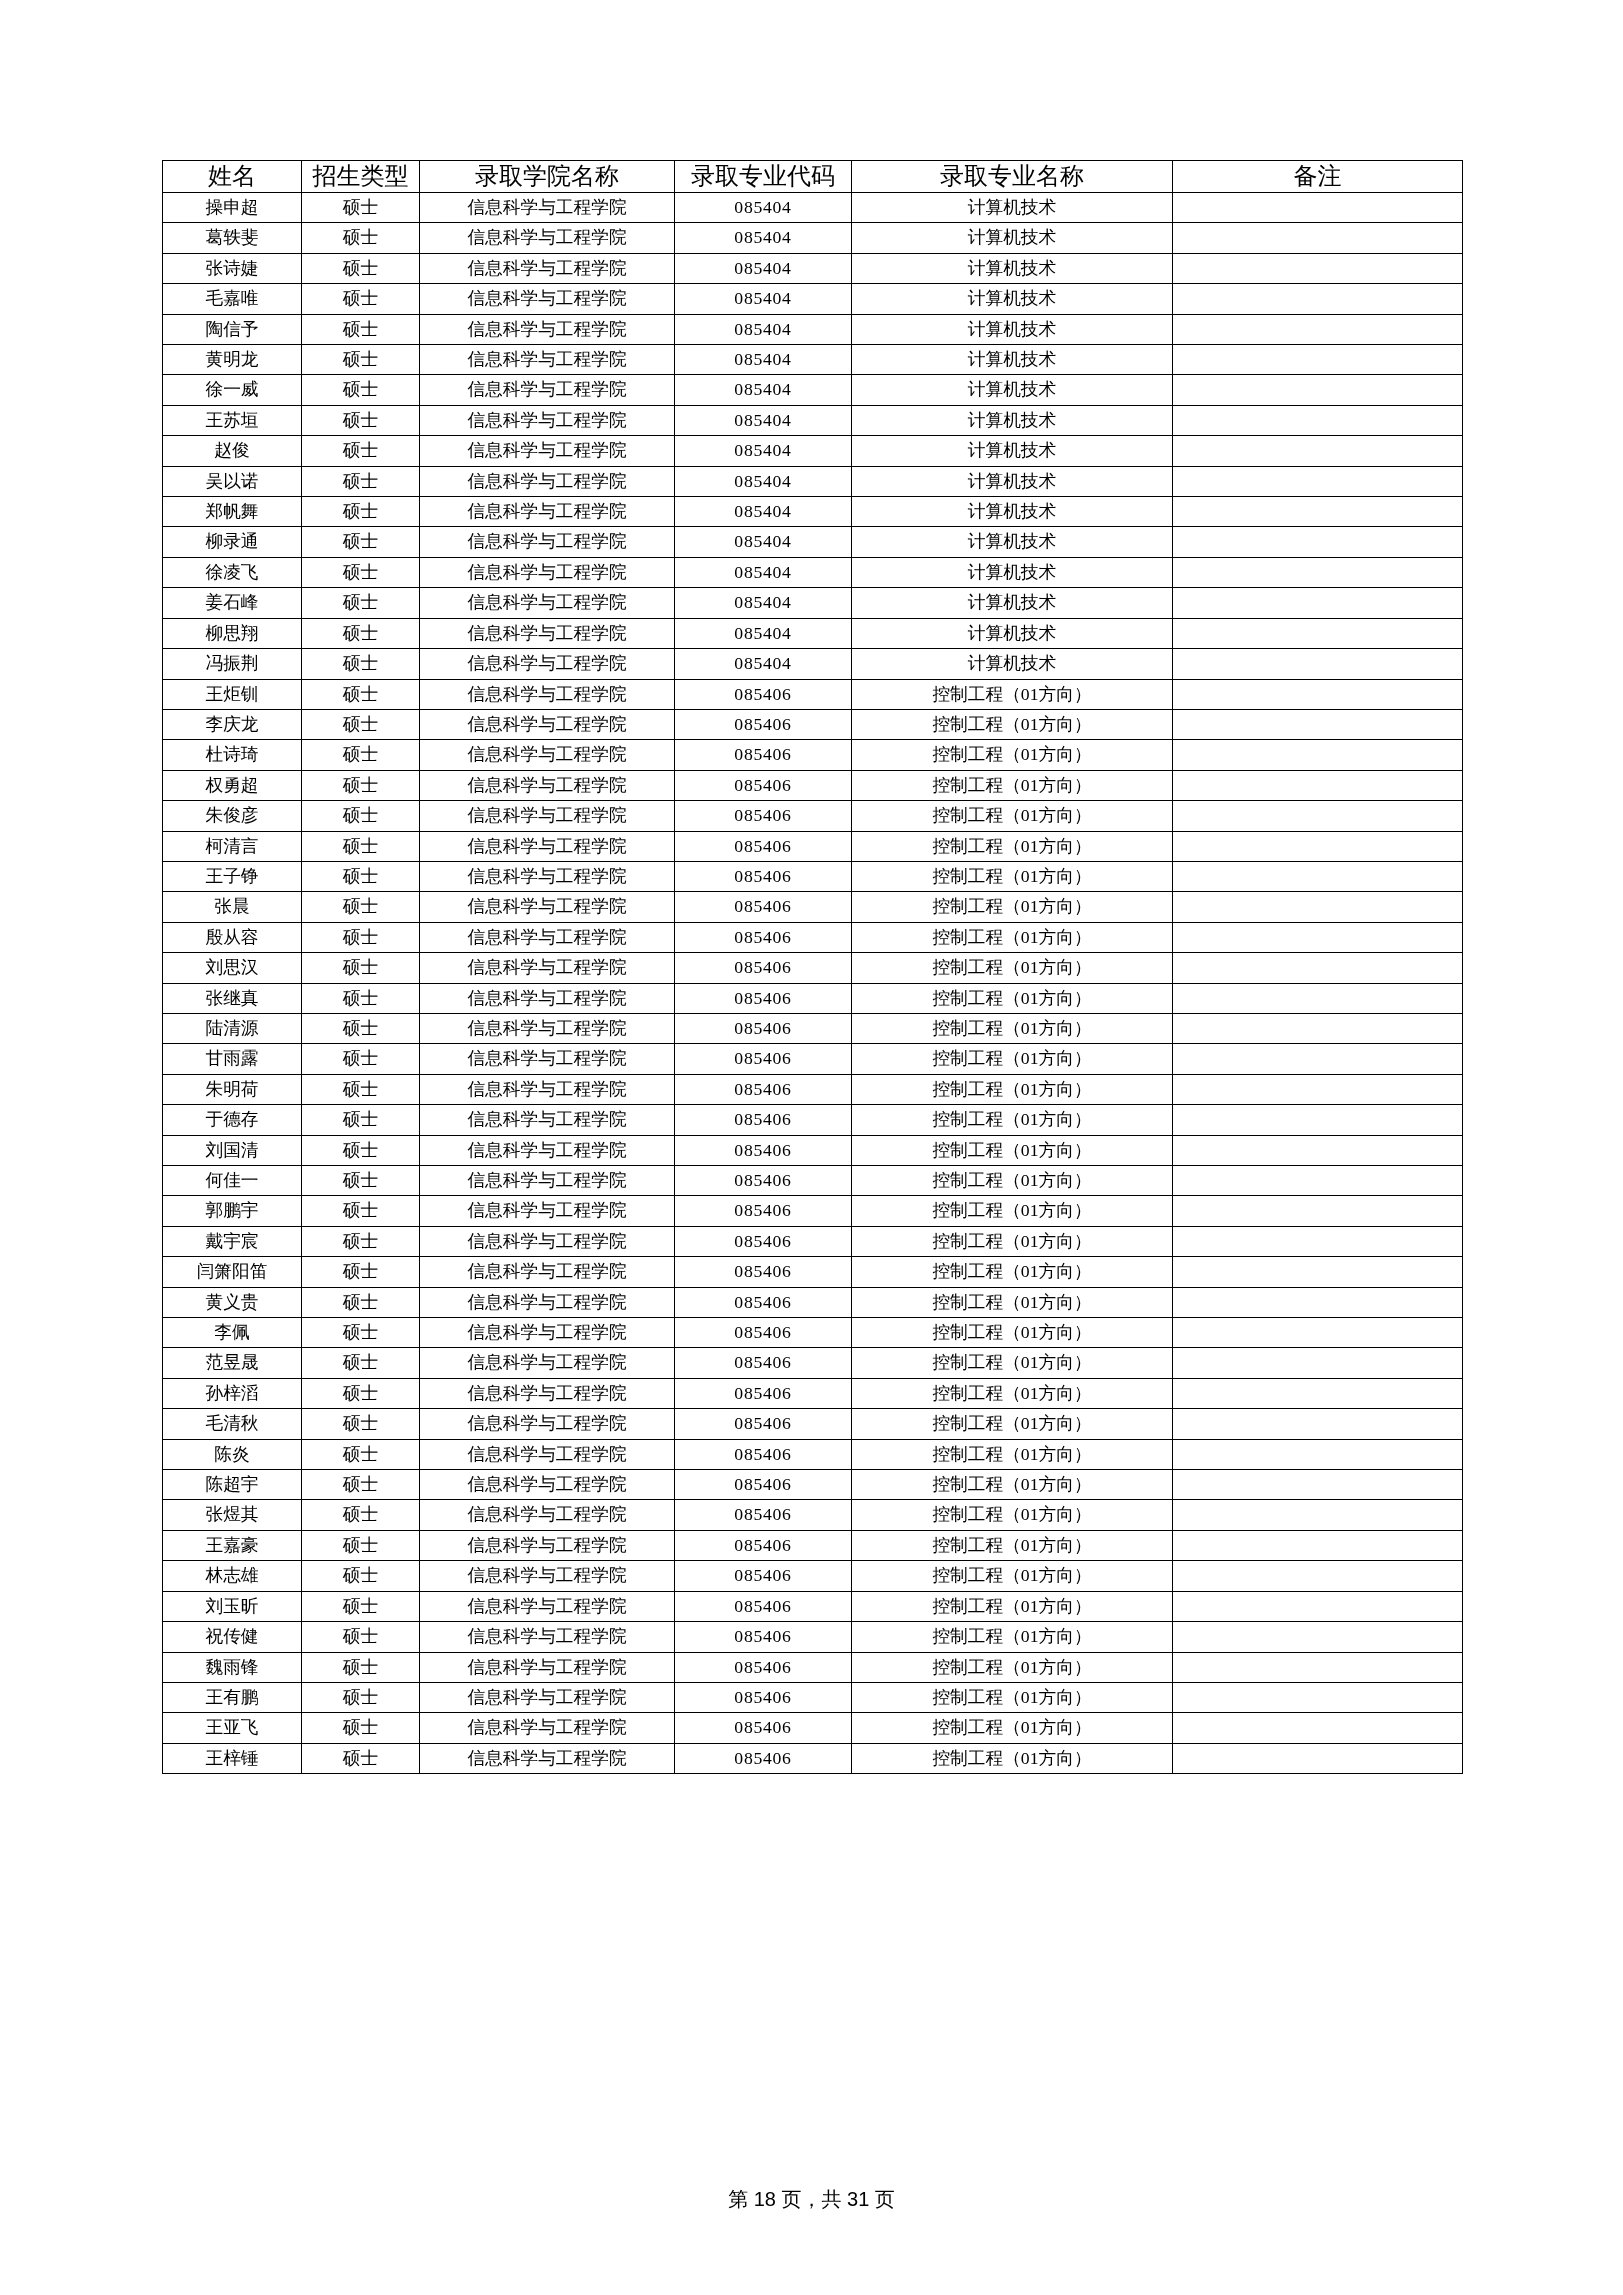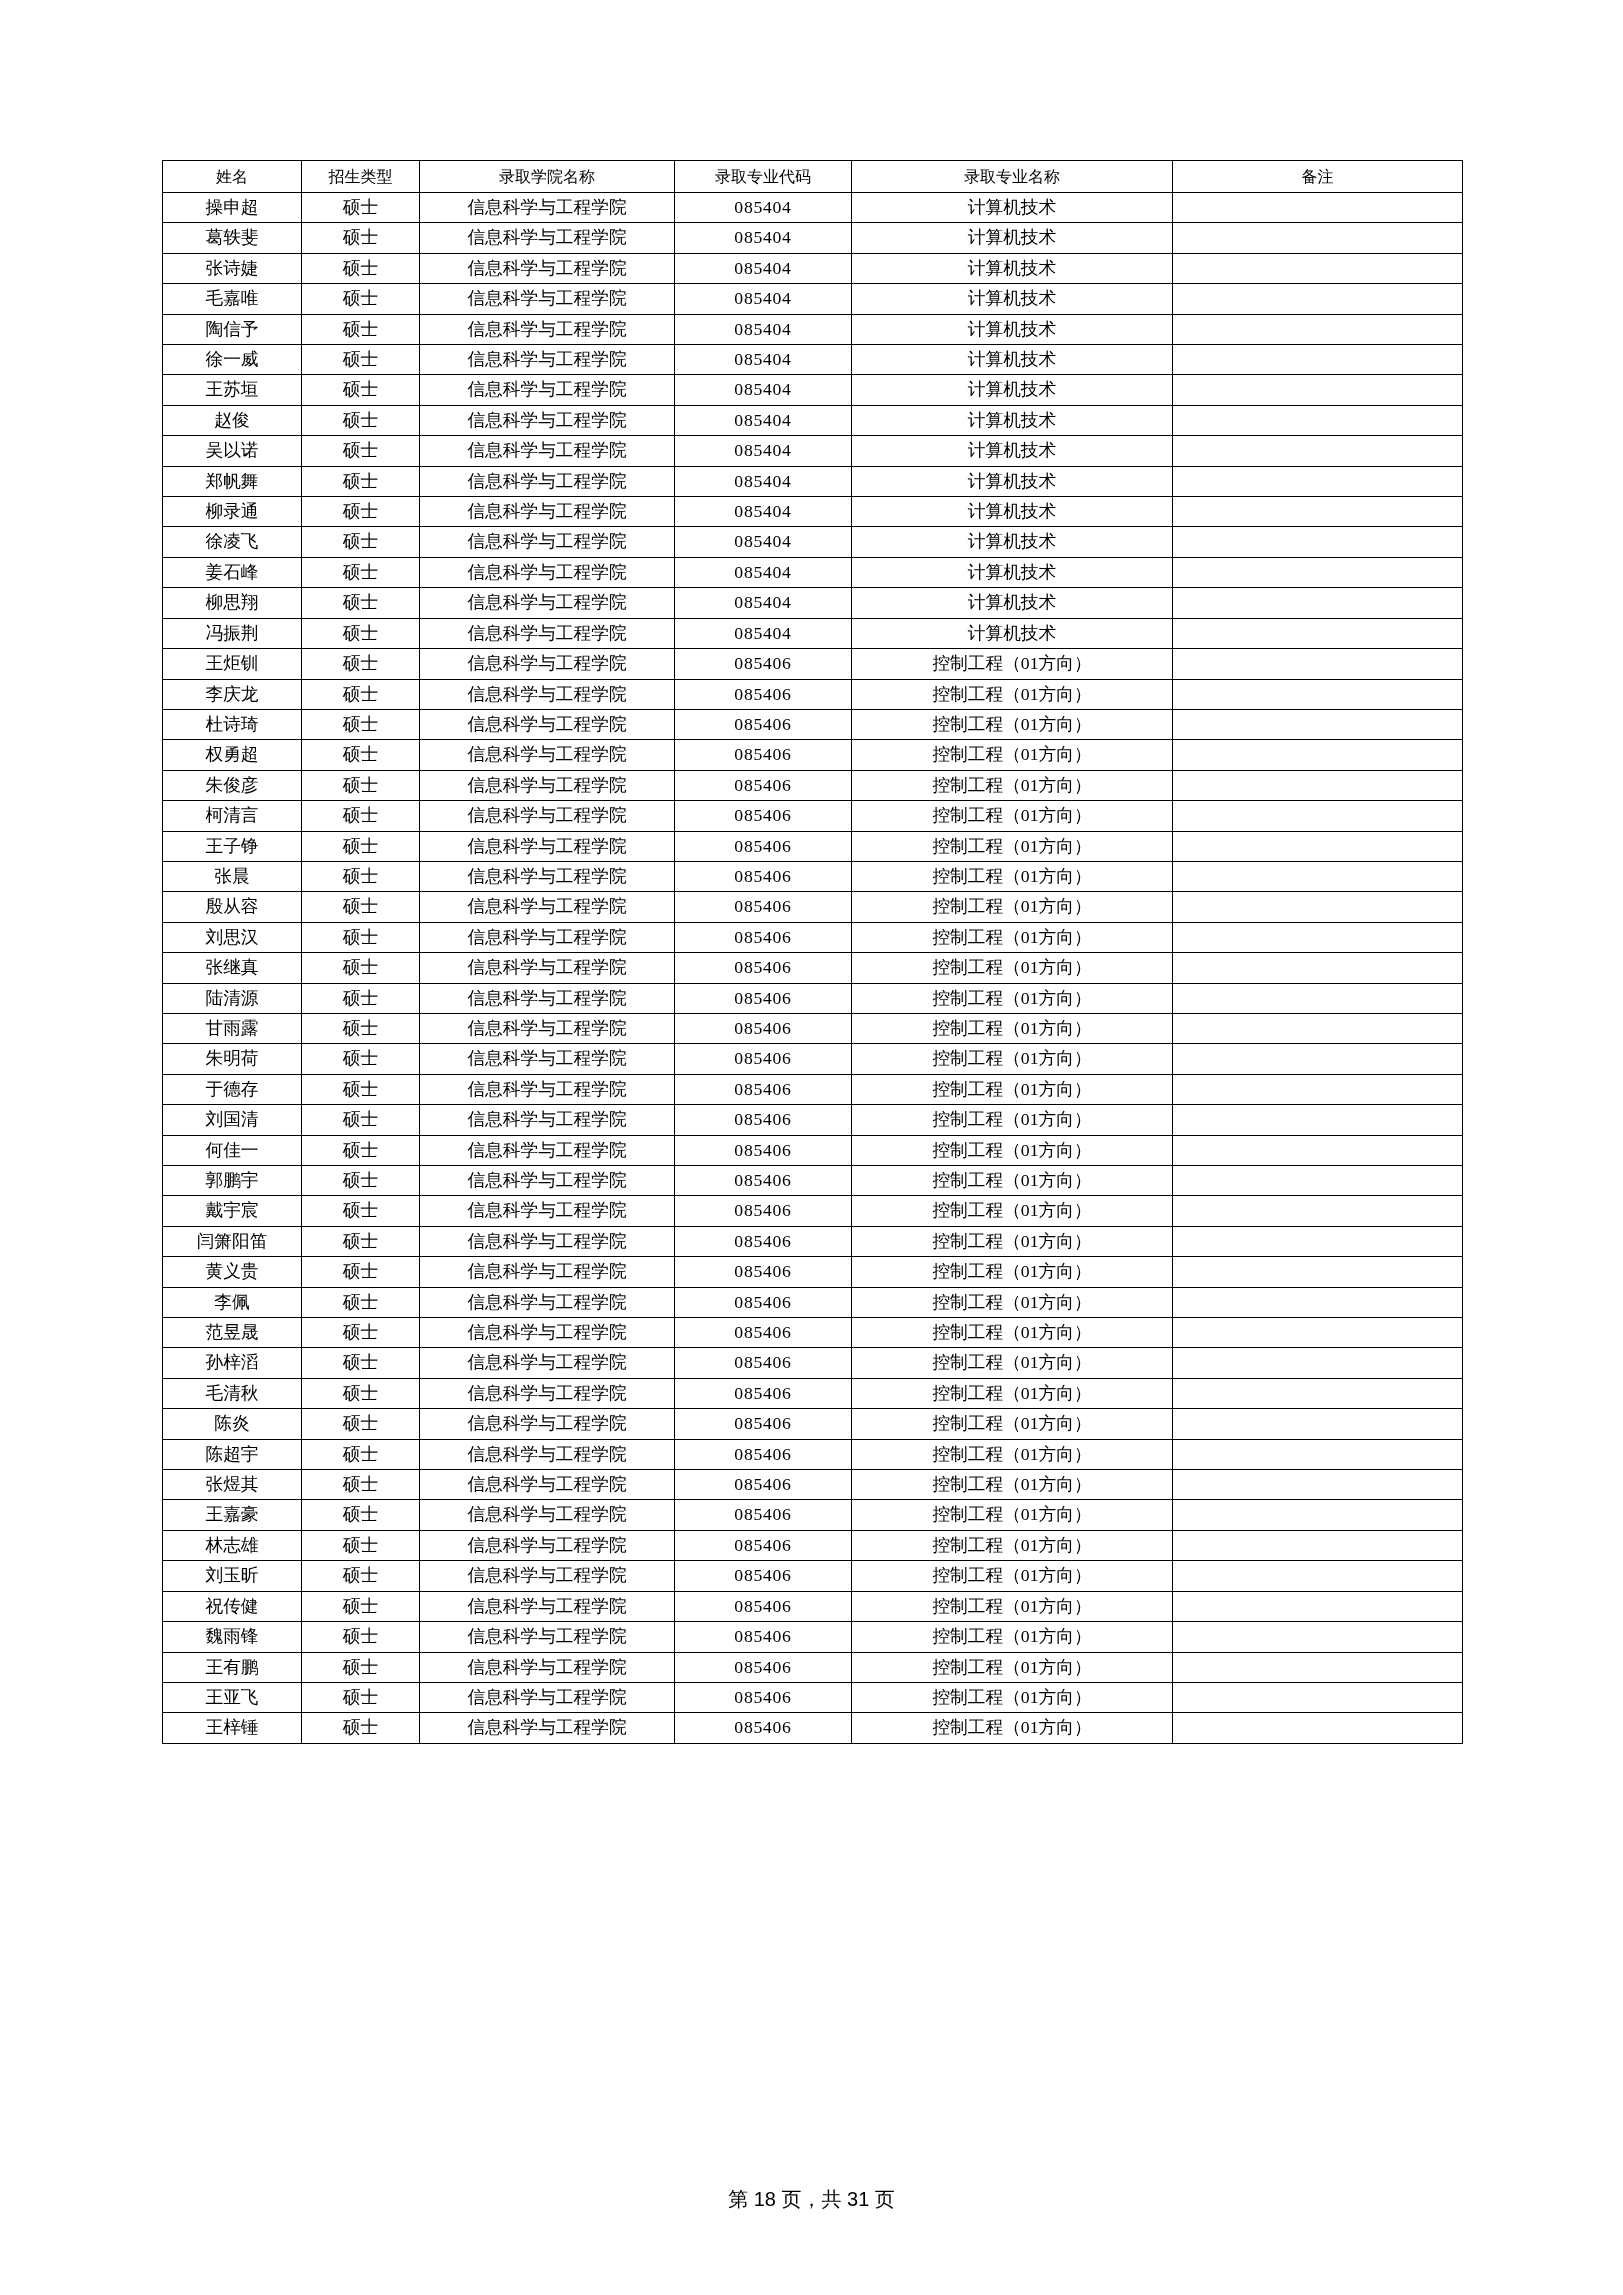--- a/index.html
+++ b/index.html
@@ -35,21 +35,21 @@
     text-align: center;
     vertical-align: middle;
     font-size: 17.7px;
     font-weight: normal;
     white-space: nowrap;
     overflow: hidden;
   }
   table.admission-table thead th {
     height: 31px;
     line-height: 31px;
-    font-size: 16px;
+    font-size: 24px;
     margin-left: 44px;
   }
   col.c-name    { width: 139px; }
   col.c-type    { width: 118px; }
   col.c-college { width: 255px; }
   col.c-code    { width: 177px; }
   col.c-major   { width: 321px; }
   col.c-remark  { width: 290px; }
 
   .cell-code {
@@ -124,20 +124,28 @@
         </tr>
         <tr>
           <td>陶信予</td>
           <td>硕士</td>
           <td>信息科学与工程学院</td>
           <td class="cell-code">085404</td>
           <td>计算机技术</td>
           <td></td>
         </tr>
         <tr>
+          <td>黄明龙</td>
+          <td>硕士</td>
+          <td>信息科学与工程学院</td>
+          <td class="cell-code">085404</td>
+          <td>计算机技术</td>
+          <td></td>
+        </tr>
+        <tr>
           <td>徐一威</td>
           <td>硕士</td>
           <td>信息科学与工程学院</td>
           <td class="cell-code">085404</td>
           <td>计算机技术</td>
           <td></td>
         </tr>
         <tr>
           <td>王苏垣</td>
           <td>硕士</td>

